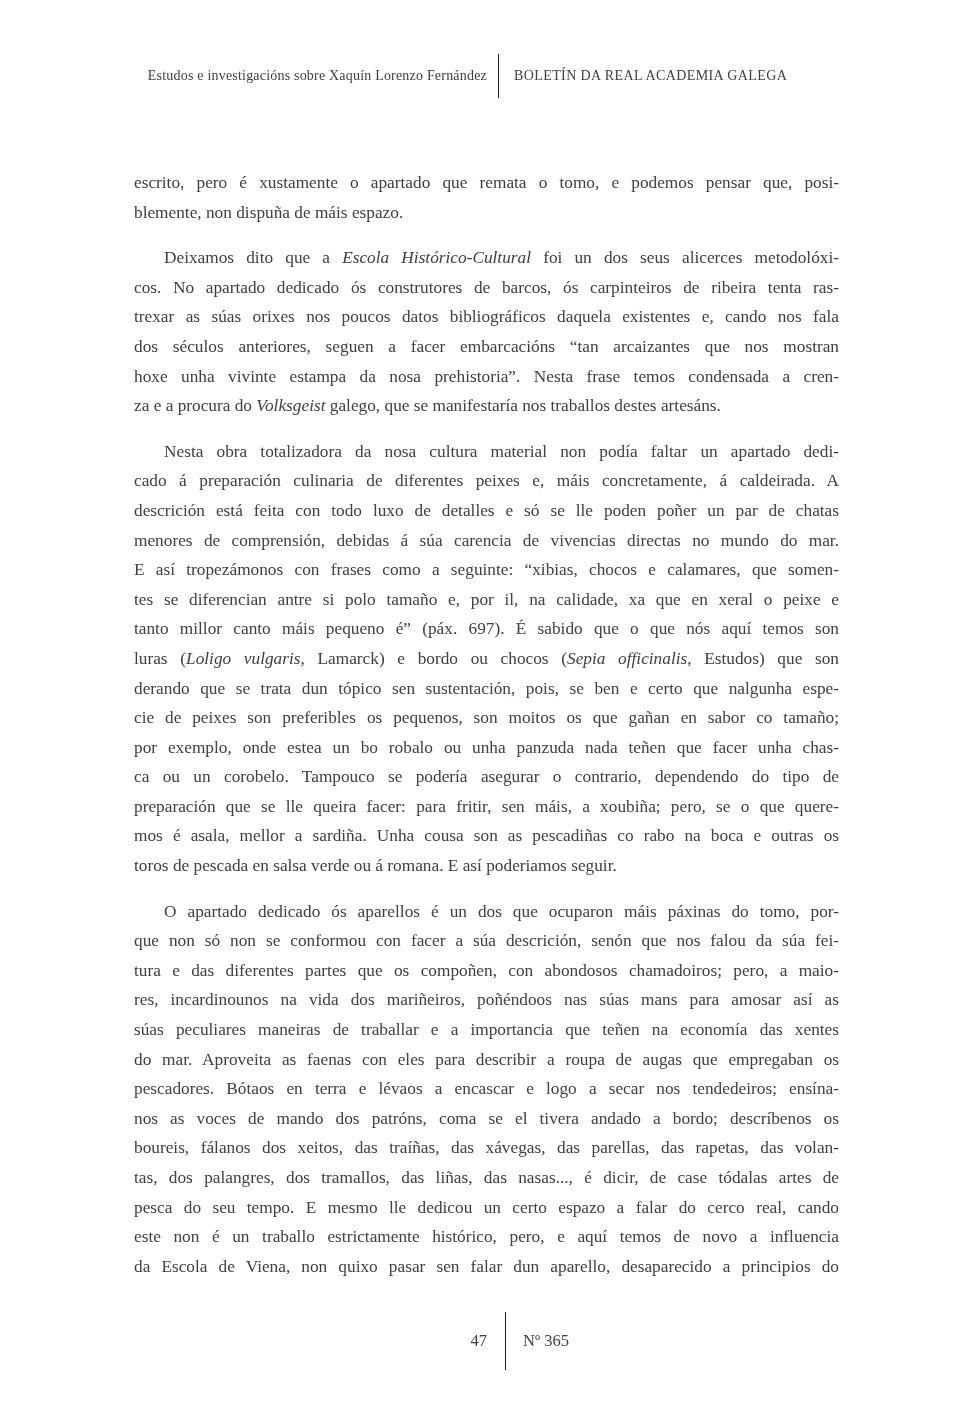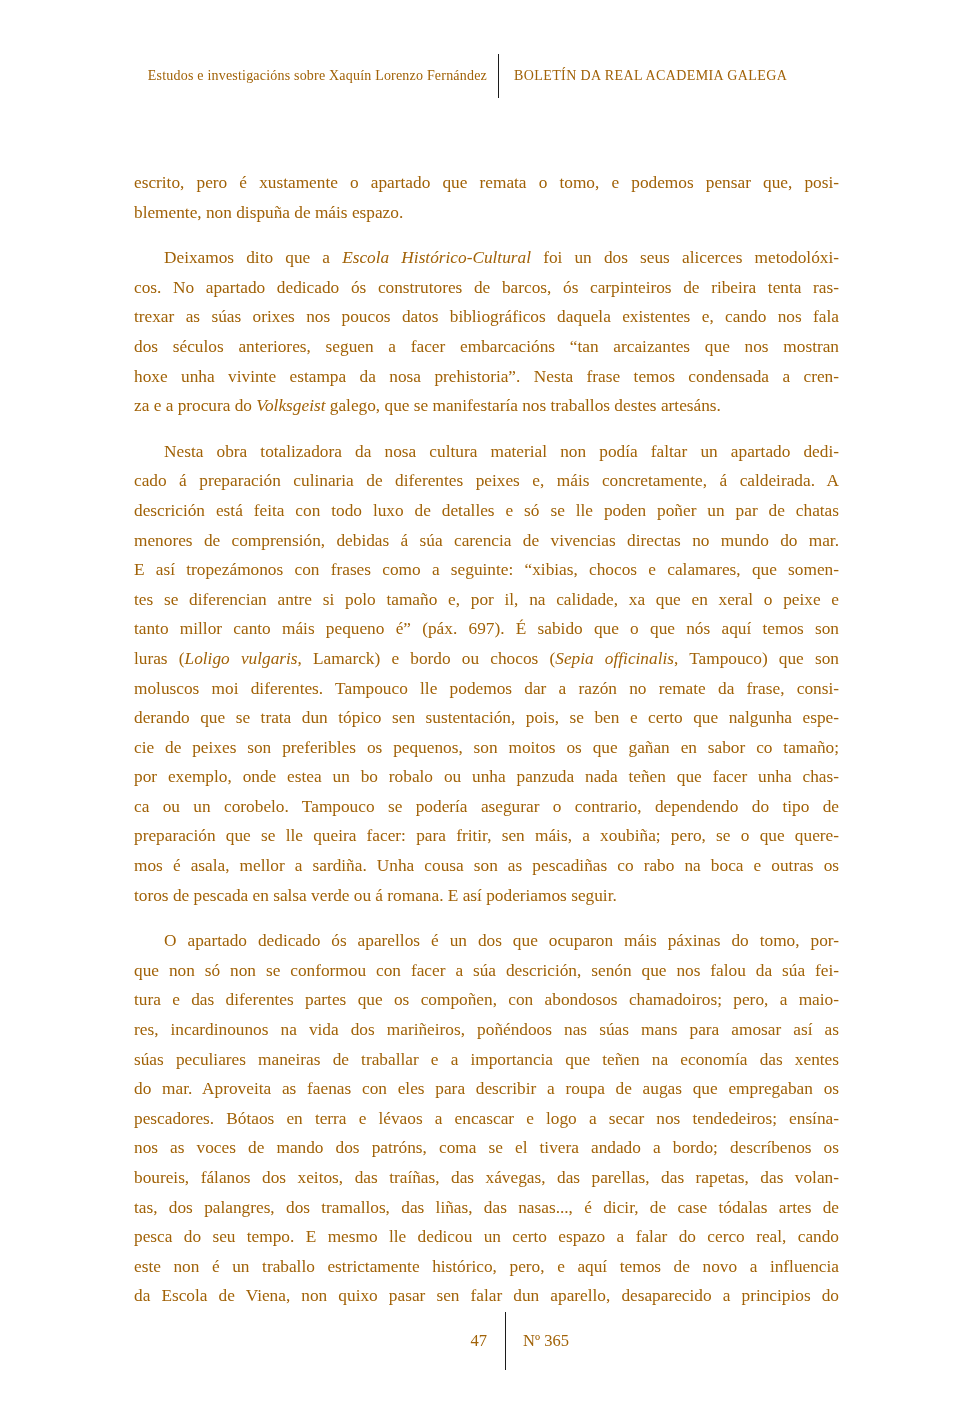--- a/index.html
+++ b/index.html
@@ -6,21 +6,21 @@
     margin: 0;
     padding: 0;
     background: #ffffff;
   }
   .page {
     position: relative;
     width: 975px;
     height: 1417px;
     background: #ffffff;
     font-family: "Liberation Serif", serif;
-    color: #a16207;
+    color: #404040;
     overflow: hidden;
   }
 
   
   .running-header {
     position: absolute;
     top: 54px;
     left: 0;
     width: 975px;
     height: 44px;
@@ -129,22 +129,21 @@
         <div class="line no-just"><span>za e a procura do </span><span class="i">Volksgeist</span><span> galego, que se manifestaría nos traballos destes artesáns.</span></div>
       </div>
       <div class="para">
         <div class="line indent"><span>Nesta obra totalizadora da nosa cultura material non podía faltar un apartado dedi-</span></div>
         <div class="line"><span>cado á preparación culinaria de diferentes peixes e, máis concretamente, á caldeirada. A</span></div>
         <div class="line"><span>descrición está feita con todo luxo de detalles e só se lle poden poñer un par de chatas</span></div>
         <div class="line"><span>menores de comprensión, debidas á súa carencia de vivencias directas no mundo do mar.</span></div>
         <div class="line"><span>E así tropezámonos con frases como a seguinte: “xibias, chocos e calamares, que somen-</span></div>
         <div class="line"><span>tes se diferencian antre si polo tamaño e, por il, na calidade, xa que en xeral o peixe e</span></div>
         <div class="line"><span>tanto millor canto máis pequeno é” (páx. 697). É sabido que o que nós aquí temos son</span></div>
-        <div class="line"><span>luras (</span><span class="i">Loligo vulgaris</span><span>, Lamarck) e bordo ou chocos (</span><span class="i">Sepia officinalis</span><span>, Tampouco) que son</span></div>
-        <div class="line"><span>moluscos moi diferentes. Tampouco lle podemos dar a razón no remate da frase, consi-</span></div>
+        <div class="line"><span>luras (</span><span class="i">Loligo vulgaris</span><span>, Lamarck) e bordo ou chocos (</span><span class="i">Sepia officinalis</span><span>, Estudos) que son</span></div>
         <div class="line"><span>derando que se trata dun tópico sen sustentación, pois, se ben e certo que nalgunha espe-</span></div>
         <div class="line"><span>cie de peixes son preferibles os pequenos, son moitos os que gañan en sabor co tamaño;</span></div>
         <div class="line"><span>por exemplo, onde estea un bo robalo ou unha panzuda nada teñen que facer unha chas-</span></div>
         <div class="line"><span>ca ou un corobelo. Tampouco se podería asegurar o contrario, dependendo do tipo de</span></div>
         <div class="line"><span>preparación que se lle queira facer: para fritir, sen máis, a xoubiña; pero, se o que quere-</span></div>
         <div class="line"><span>mos é asala, mellor a sardiña. Unha cousa son as pescadiñas co rabo na boca e outras os</span></div>
         <div class="line no-just"><span>toros de pescada en salsa verde ou á romana. E así poderiamos seguir.</span></div>
       </div>
       <div class="para">
         <div class="line indent"><span>O apartado dedicado ós aparellos é un dos que ocuparon máis páxinas do tomo, por-</span></div>

